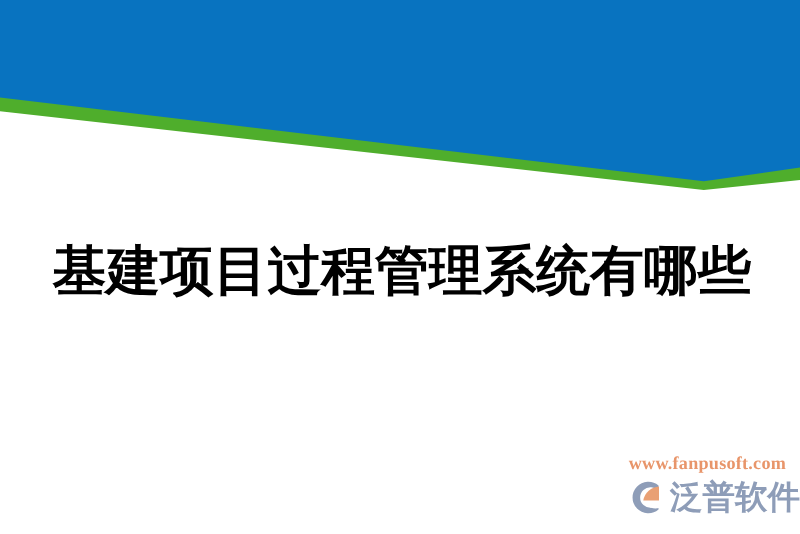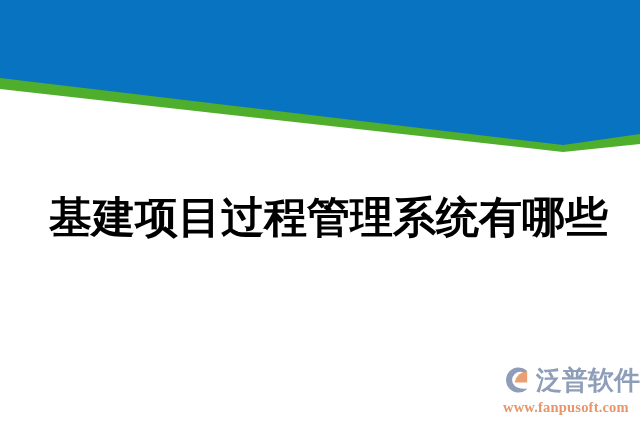--- a/index.html
+++ b/index.html
@@ -41,21 +41,20 @@
     top: 192px;
     width: 566px;
     height: 52px;
     color: #000000;
     font-weight: bold;
     font-size: 43px;
     line-height: 50px;
     letter-spacing: 0px;
     white-space: nowrap;
     font-family: "DejaVu Sans", "Liberation Sans", sans-serif;
-    text-align: right;
   }
 
   
   #logo {
     position: absolute;
     left: 503px;
     top: 362px;
     width: 134px;
     height: 56px;
   }
@@ -104,32 +103,32 @@
 
       <polygon points="0,0 640,0 640,144 563,152 0,89" fill="#4fae2c"></polygon>
 
       <polygon points="0,0 640,0 640,134 563,145 0,78" fill="#0873c0"></polygon>
     </svg>
   </div>
 
   <div id="title">基建项目过程管理系统有哪些</div>
 
   <div id="logo">
+    <div id="logo-url">www.fanpusoft.com</div>
     <div id="logo-row">
       <span id="logo-mark">
         <svg viewBox="0 0 30 30">
 
           <path d="M23.8 5.4 A12.6 12.6 0 1 0 23.8 24.6
                    L23.8 20.0 A8.2 8.2 0 1 1 23.8 10.0 Z" fill="#8e9db8"></path>
 
           <path d="M24.2 6.2 L24.2 17.4 L11.6 17.4
                    A13.6 13.6 0 0 1 24.2 6.2 Z" fill="#e9a074"></path>
 
           <path d="M12.2 18.6 L24.2 18.6 L24.2 23.4
                    A11.0 11.0 0 0 1 12.2 18.6 Z" fill="#ffffff"></path>
         </svg>
       </span>
       <span id="logo-word">泛普软件</span>
     </div>
-    <div id="logo-url">www.fanpusoft.com</div>
   </div>
 
 </div>
 
 </body></html>

